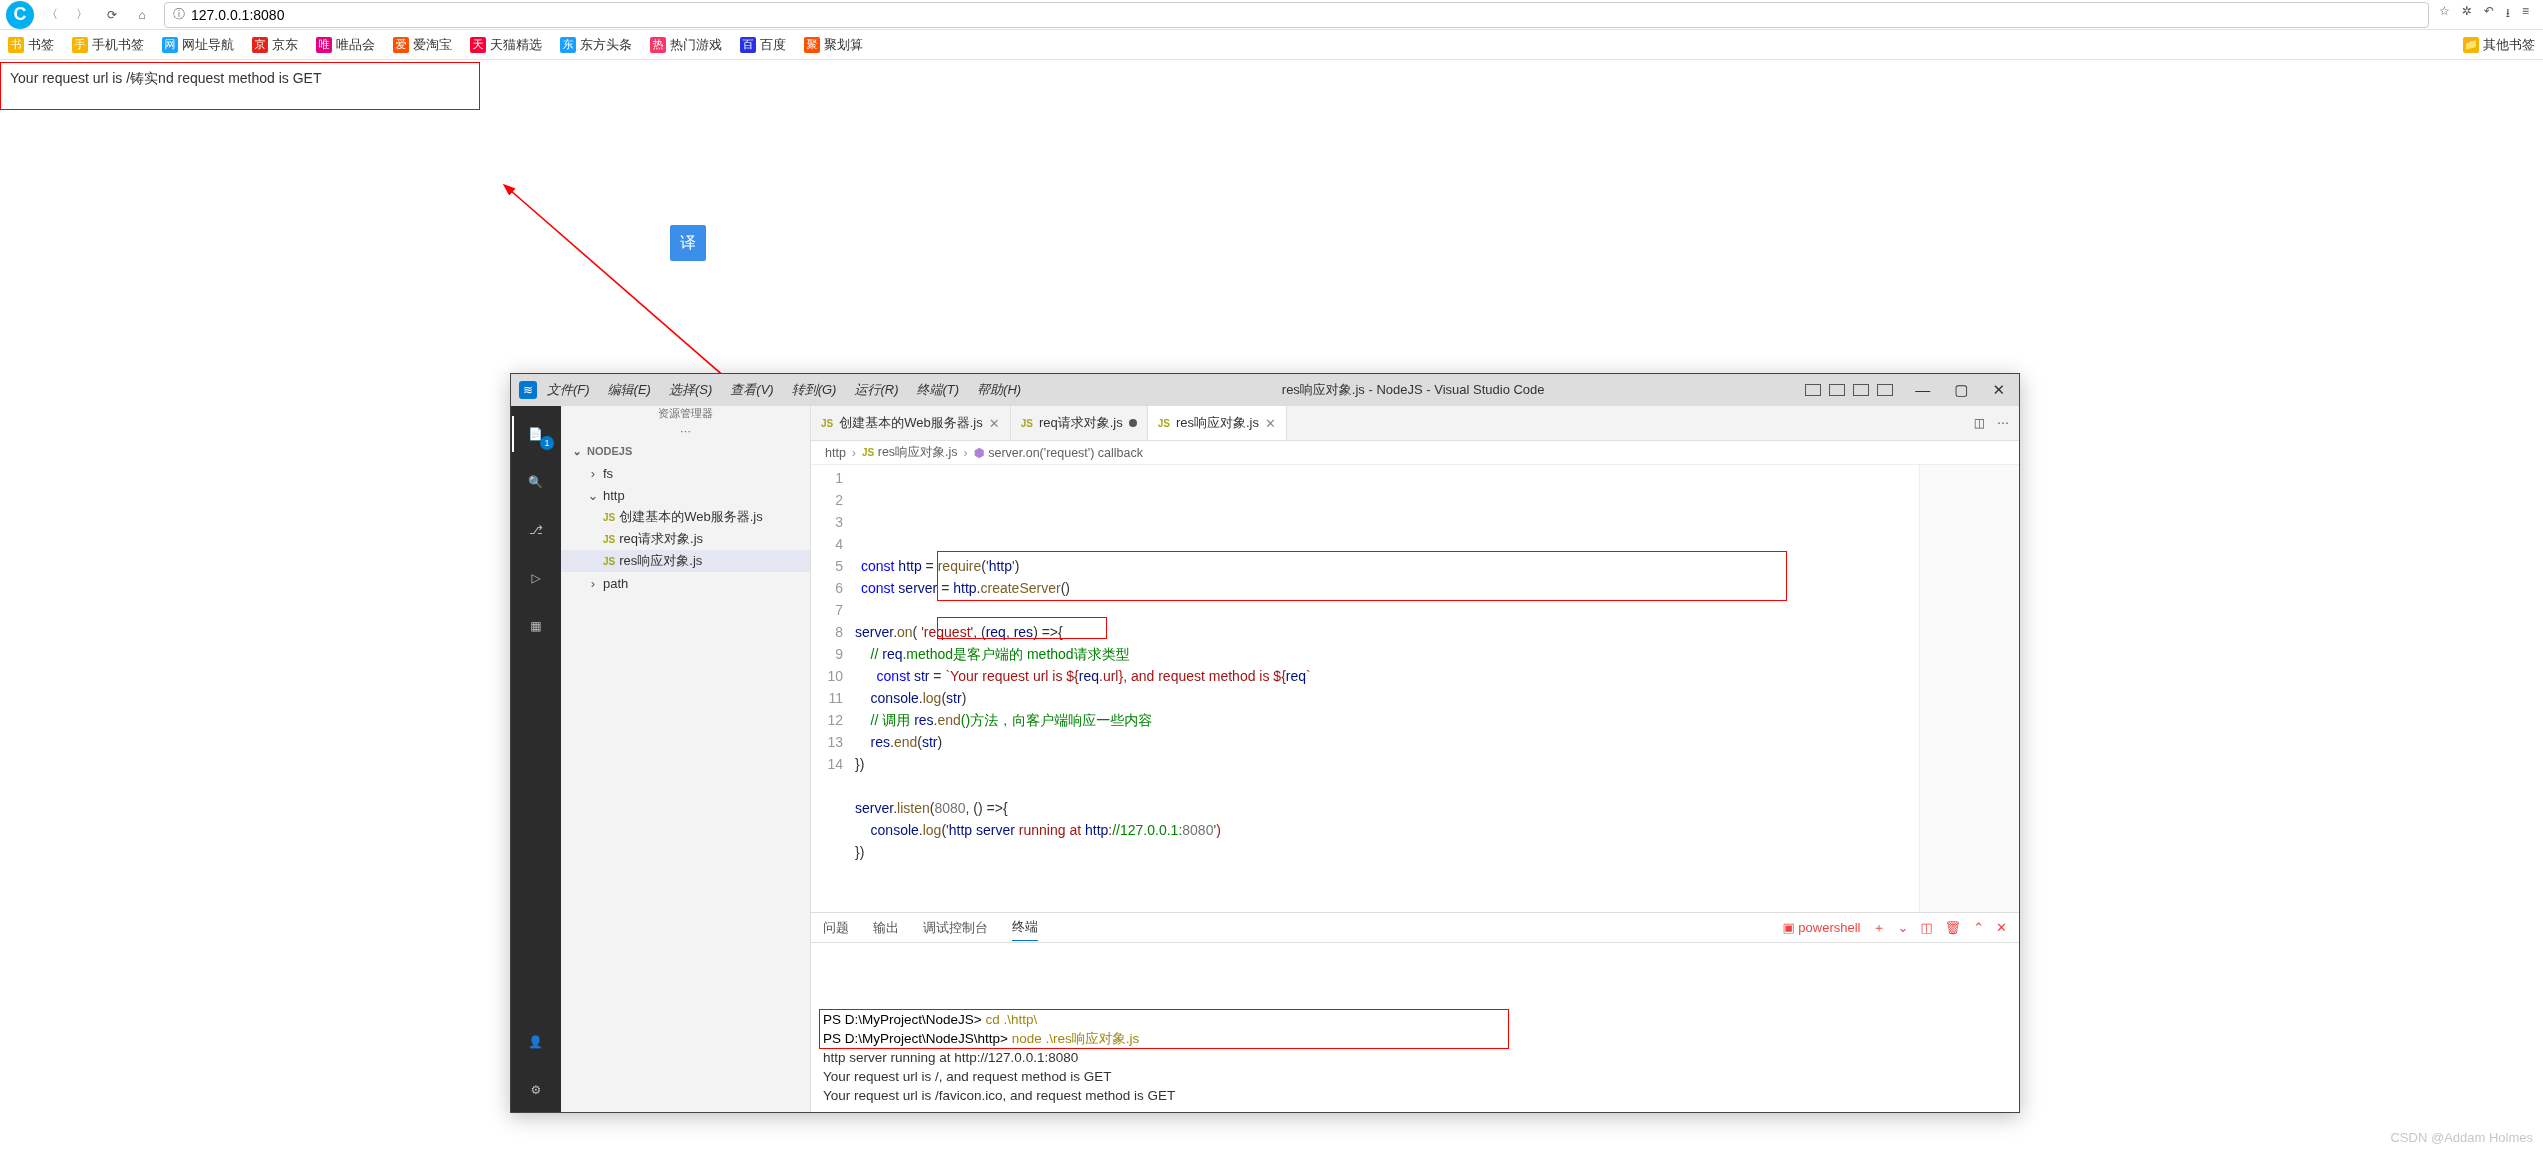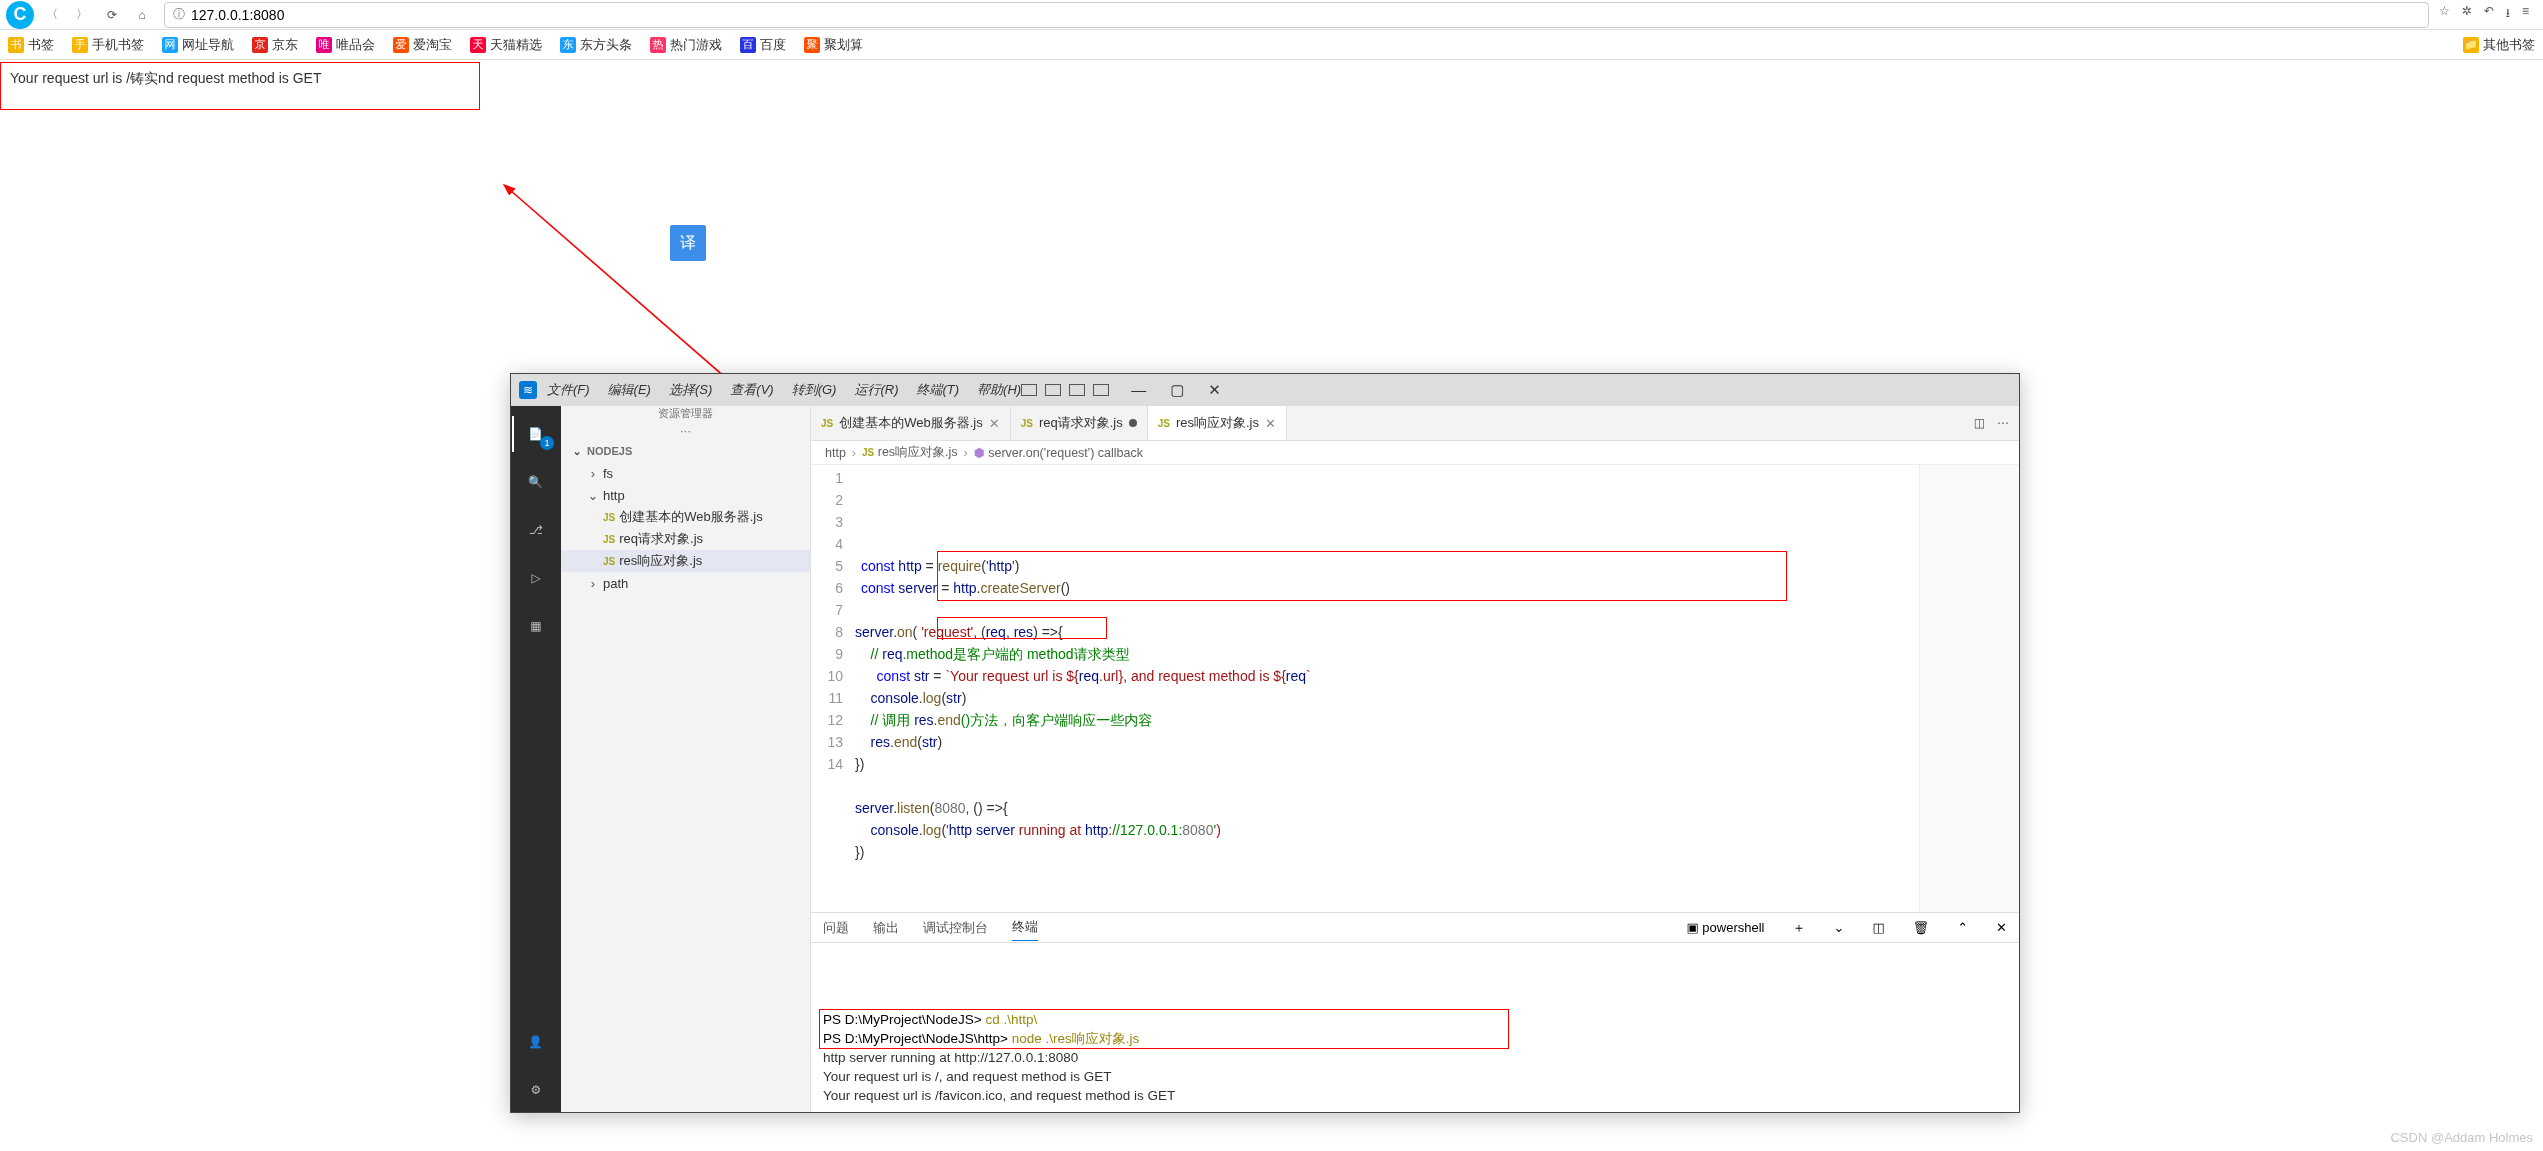--- a/index.html
+++ b/index.html
@@ -85,21 +85,21 @@
 .minimap { width:100px; background:#fafafa; border-left:1px solid #eee; }
 
 .red-box-code1 { position:absolute; border:1.5px solid red; left:82px; top:86px; width:850px; height:50px; }
 .red-box-code2 { position:absolute; border:1.5px solid red; left:82px; top:152px; width:170px; height:22px; }
 
 
 .panel { border-top:1px solid #ddd; display:flex; flex-direction:column; height:200px; font-size:13px; }
 .panel-tabs { height:30px; display:flex; align-items:center; gap:24px; padding:0 12px; border-bottom:1px solid #e0e0e0; color:#555; }
 .panel-tab { cursor:pointer; padding:4px 0; font-size:13px; }
 .panel-tab.active { color:#333; border-bottom:1.5px solid #0078d4; }
-.panel-tabs .panel-actions { margin-left:auto; display:flex; align-items:center; gap:28px; color:#000000; }
+.panel-tabs .panel-actions { margin-left:auto; display:flex; align-items:center; gap:12px; color:#ef4444; }
 .term-body { flex:1; padding:10px 12px; font-family:Consolas,monospace; font-size:13.5px; line-height:19px; white-space:pre; color:#333; position:relative; overflow:hidden; }
 .ps-prompt { color:#000; }
 .term-yellow { color:#9b870c; }
 .red-box-term { position:absolute; border:1.5px solid red; left:8px; top:66px; width:690px; height:40px; }
 
 
 .watermark { position:absolute; right:10px; bottom:6px; color:#c7c7c7; font-size:13px; }
 
 svg.arrow { position:absolute; pointer-events:none; }
 </style>
@@ -203,20 +203,21 @@
     <div class="menu-items" id="vscode-menu">
         <span>文件(F)</span>
         <span>编辑(E)</span>
         <span>选择(S)</span>
         <span>查看(V)</span>
         <span>转到(G)</span>
         <span>运行(R)</span>
         <span>终端(T)</span>
         <span>帮助(H)</span>
       </div>
+    <div class="title-center">res响应对象.js - NodeJS - Visual Studio Code</div>
     <div class="layout-icons">
       <span class="box"></span>
       <span class="box"></span>
       <span class="box"></span>
       <span class="box"></span>
     </div>
     <div class="win-controls">
       <span>—</span>
       <span>▢</span>
       <span>✕</span>

